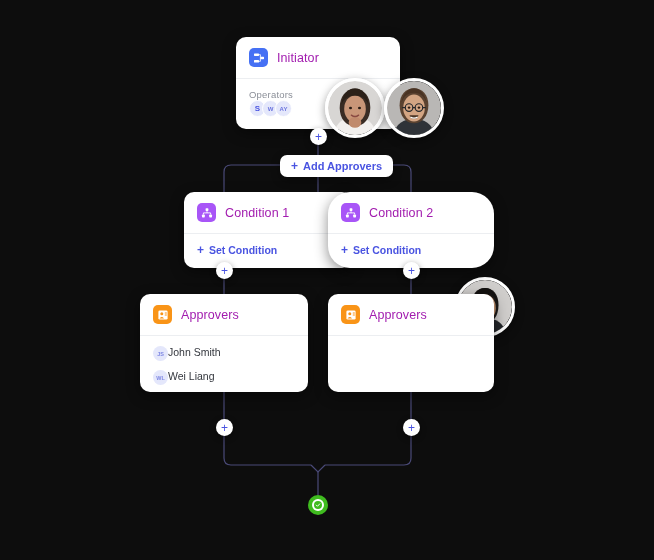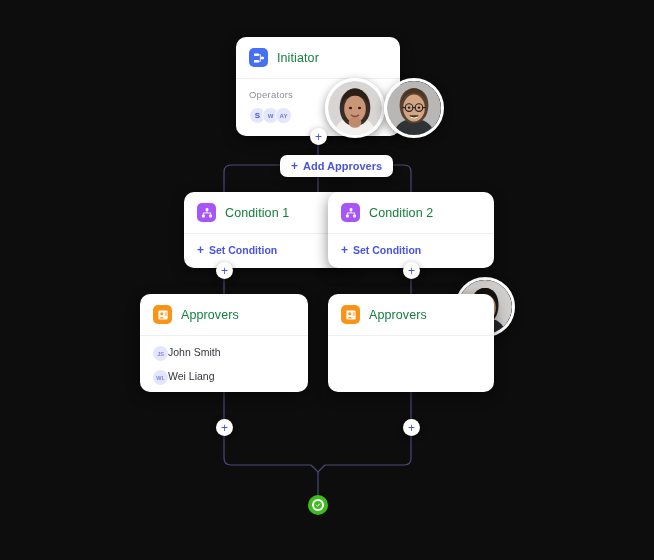--- a/index.html
+++ b/index.html
@@ -20,35 +20,35 @@
     background: #ffffff;
     border-radius: 10px;
     box-shadow: 0 4px 14px rgba(0,0,0,.45);
     overflow: hidden;
   }
   .card-head {
     display: flex; align-items: center; gap: 9px;
     padding: 11px 13px;
   }
   .card-title {
-    font-size: 12.5px; color: #15803d; letter-spacing: .1px;
+    font-size: 12.5px; color: #a21caf; letter-spacing: .1px;
   }
   .divider { height: 1px; background: #eceef1; }
   .card-body { padding: 10px 13px 12px 13px; }
 
   
   .tile { width: 19px; height: 19px; border-radius: 5px;
           display: flex; align-items: center; justify-content: center; flex: 0 0 auto; }
   .tile.blue   { background: #4570f4; }
   .tile.purple { background: #a855f7; }
   .tile.orange { background: #f99417; }
 
   
   #initiator { left: 236px; top: 37px; width: 164px; }
-  .op-label { font-size: 9.5px; color: #8b8f98; margin-bottom: 7px; letter-spacing: .2px; }
+  .op-label { font-size: 9.5px; color: #8b8f98; margin-bottom: 0; letter-spacing: .2px; }
   .op-row { display: flex; }
   .op-chip {
     width: 17px; height: 17px; border-radius: 50%;
     background: #e4e7fb; border: 1.5px solid #ffffff;
     margin-right: -4px;
     display: flex; align-items: center; justify-content: center;
     font-size: 6px; font-weight: bold; color: #6b74de;
   }
   .op-chip.glyph { color: #4a54e1; font-size: 8px; }
 
@@ -71,21 +71,21 @@
     padding: 5px 11px;
     font-size: 11px; font-weight: bold; color: #4a54e1;
     box-shadow: 0 3px 9px rgba(0,0,0,.4);
     display: flex; align-items: center; gap: 5px;
     white-space: nowrap;
   }
   #add-condition .plus { font-size: 12px; line-height: 1; }
 
   
   #condition-1 { left: 140px; top: 192px; width: 168px; margin-left: 44px; }
-  #condition-2 { left: 328px; top: 192px; width: 166px; }
+  #condition-2 { left: 328px; top: 192px; width: 166px; border-radius: 22px; }
   .set-link {
     display: flex; align-items: center; gap: 5px;
     font-size: 10.5px; font-weight: bold; color: #4a54e1;
   }
   .set-link .plus { font-size: 12px; line-height: 1; }
 
   
   #approvers-1 { left: 140px; top: 294px; width: 168px; height: 98px; }
   #approvers-2 { left: 328px; top: 294px; width: 166px; height: 98px; }
   .person { display: flex; align-items: flex-start; margin-bottom: 9px; }

